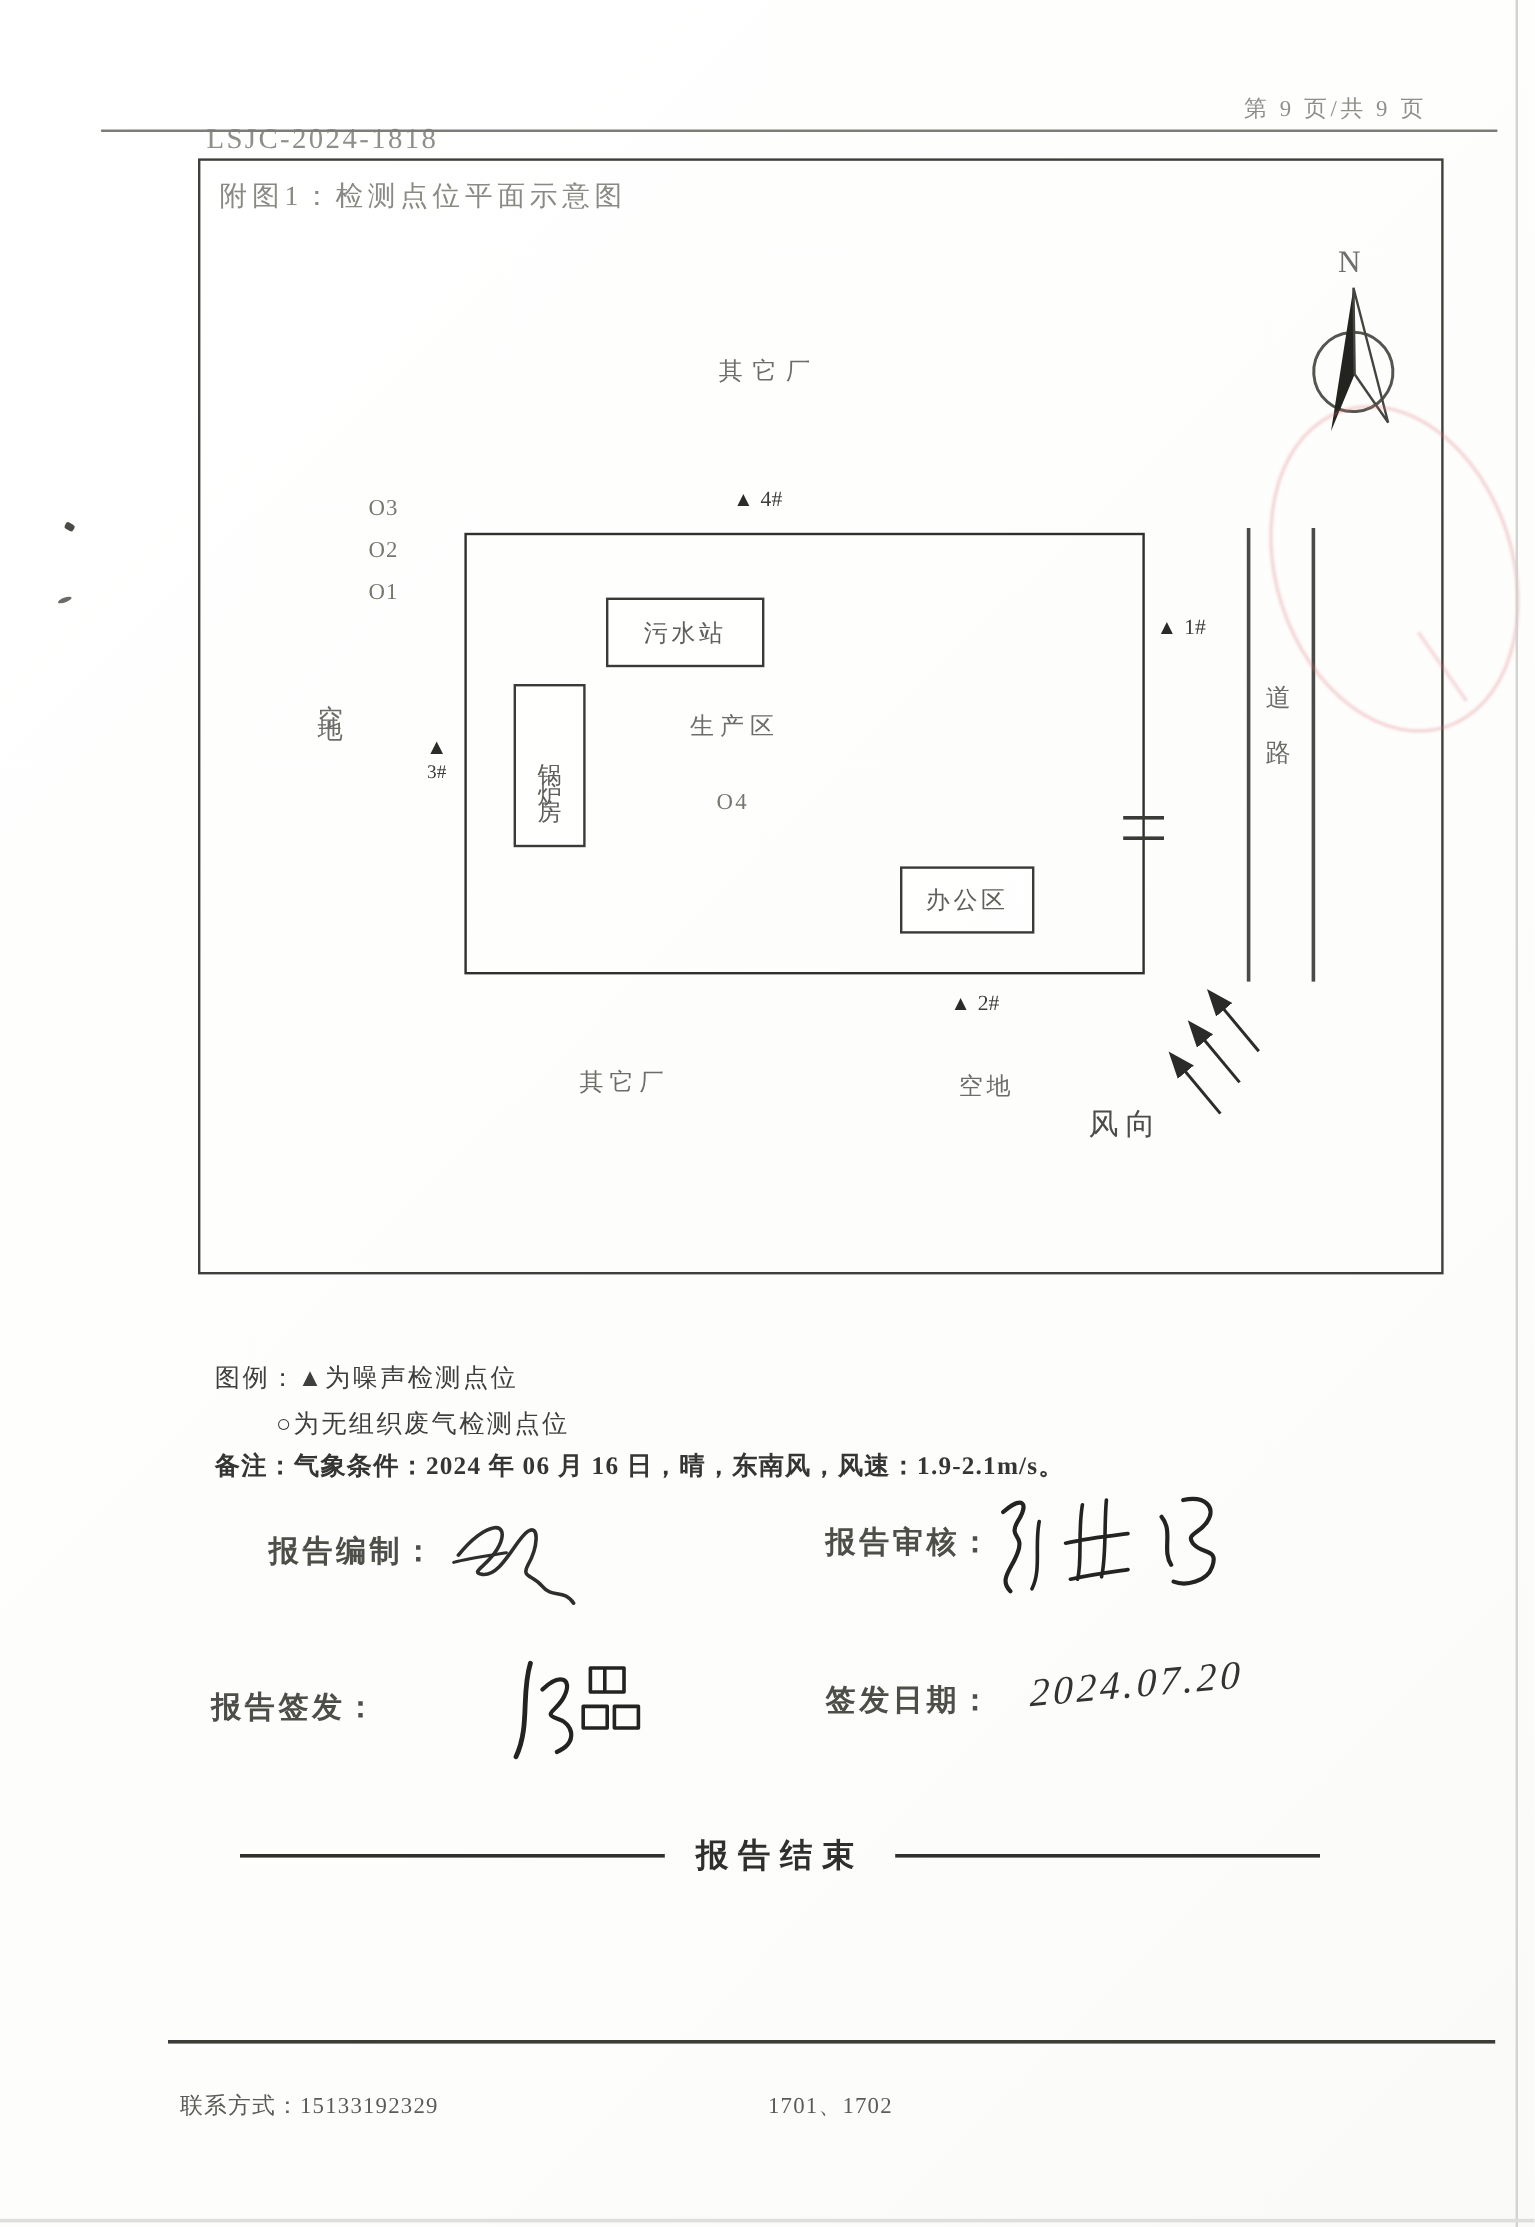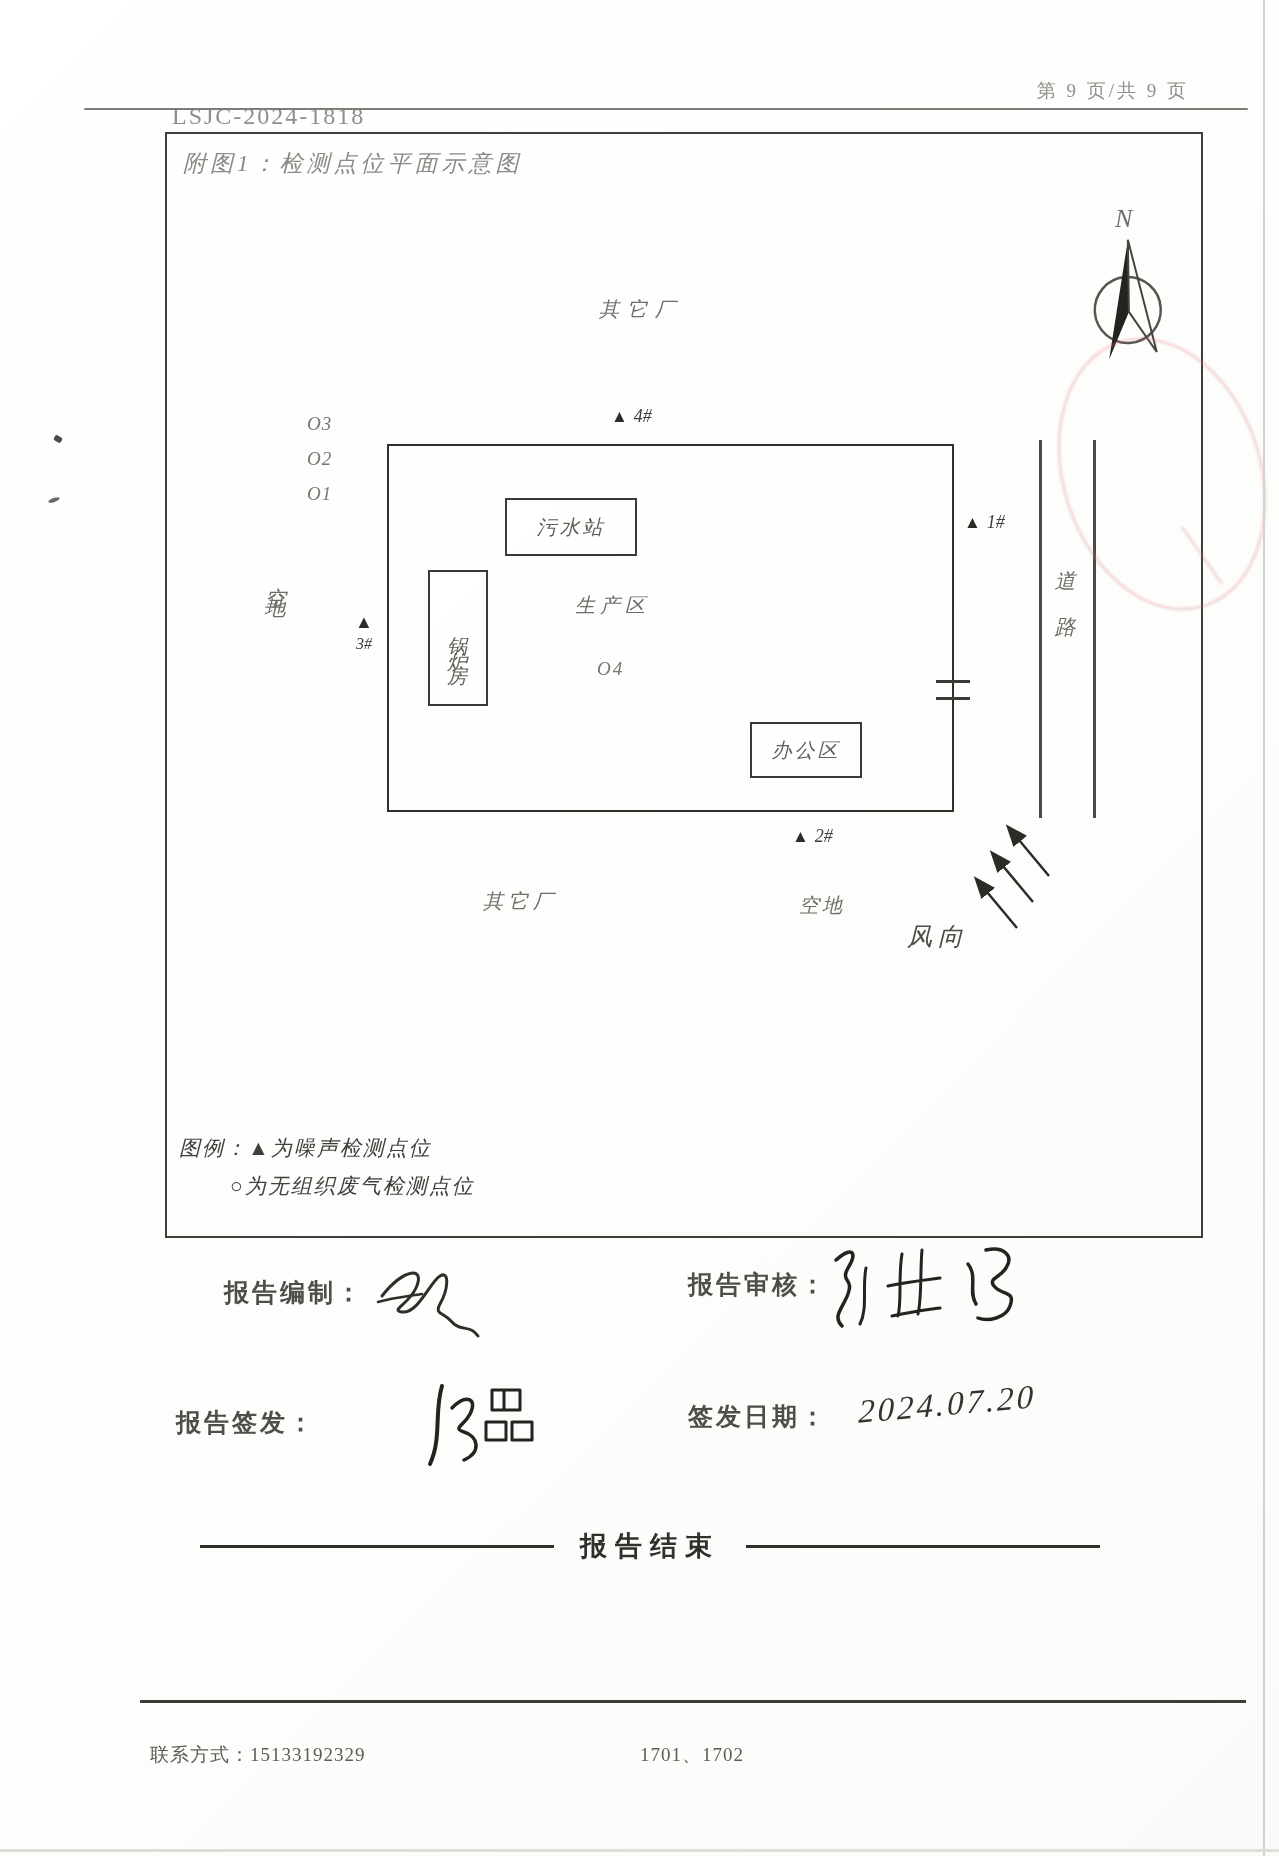--- a/index.html
+++ b/index.html
@@ -8,21 +8,21 @@
     position:relative; width:1279px; height:1856px;
     background:linear-gradient(135deg,#ffffff 0%,#fdfdfc 60%,#fafaf8 100%);
     overflow:hidden; color:#4a4a46;
   }
   .abs { position:absolute; }
   
   .doc-num { left:172px; top:86px; font-size:24px; color:#8f8f8a; letter-spacing:2px;margin-top:17px; }
   .page-num { right:90px; top:78px; font-size:19px; color:#8f8f8a; letter-spacing:3px; }
   .header-rule { left:84px; top:108px; width:1164px; height:2px; background:#7d7d78; border-radius:2px; }
   
-  .figure-box { left:165px; top:132px; width:1038px; height:1106px; border:2.5px solid #3e3e3a;font-style:italic; }
+  .figure-box { left:165px; top:132px; width:1038px; height:930px; border:2.5px solid #3e3e3a; }
   .fig-title { left:16px; top:14px; font-size:23px; color:#8a8a85; letter-spacing:4px; }
   .compass-n { left:948px; top:70px; font-size:26px; color:#6e6e6a; }
   .compass { left:905px; top:100px; width:110px; height:130px; transform:rotate(-4deg); }
   .zone-label { font-size:20px; color:#6d6d68; }
   .other-top { left:432px; top:162px; letter-spacing:8px; }
   .o-points { left:140px; top:272px; font-size:19px; color:#77776f; line-height:35px; text-align:left; }
   .o-points div { letter-spacing:1px; }
   
   .factory { left:220px; top:310px; width:567px; height:368px; border:2.5px solid #2f2f2c; }
   .inner-box { border:2px solid #3a3a36; display:flex; align-items:center; justify-content:center; font-size:20px; color:#5f5f5a; letter-spacing:3px; background:rgba(255,255,255,.5); }
@@ -168,20 +168,23 @@
     <div class="abs wind-label">风向</div>
 
     <div class="abs stamp"></div>
     <div class="abs stamp-stroke"></div>
 
     <div class="abs legend-row1">
       <span>图例：</span><span>▲为噪声检测点位</span>
     </div>
     <div class="abs legend-row2">
       <span>○为无组织废气检测点位</span>
+    </div>
+    <div class="abs note-row">
+      <span>备注：</span><span>气象条件：2024 年 06 月 16 日，晴，东南风，风速：1.9-2.1m/s。</span>
     </div>
   </div>
 
   <div class="abs sig-label lab-prep">报告编制：</div>
   <svg class="abs sig-svg sig1" viewBox="0 0 140 100">
     <path d="M30,44 C52,16 74,14 64,36 C56,53 38,58 50,60 C66,62 78,30 88,24 C98,18 96,38 88,52 C82,63 92,60 100,70 C108,80 118,72 126,84" fill="none" stroke="#2e2e2a" stroke-width="3" stroke-linecap="round"></path>
     <path d="M26,50 C40,46 58,44 70,42" fill="none" stroke="#2e2e2a" stroke-width="2.5" stroke-linecap="round"></path>
   </svg>
   <div class="abs sig-label lab-rev">报告审核：</div>
   <svg class="abs sig-svg sig2" viewBox="0 0 210 100">

